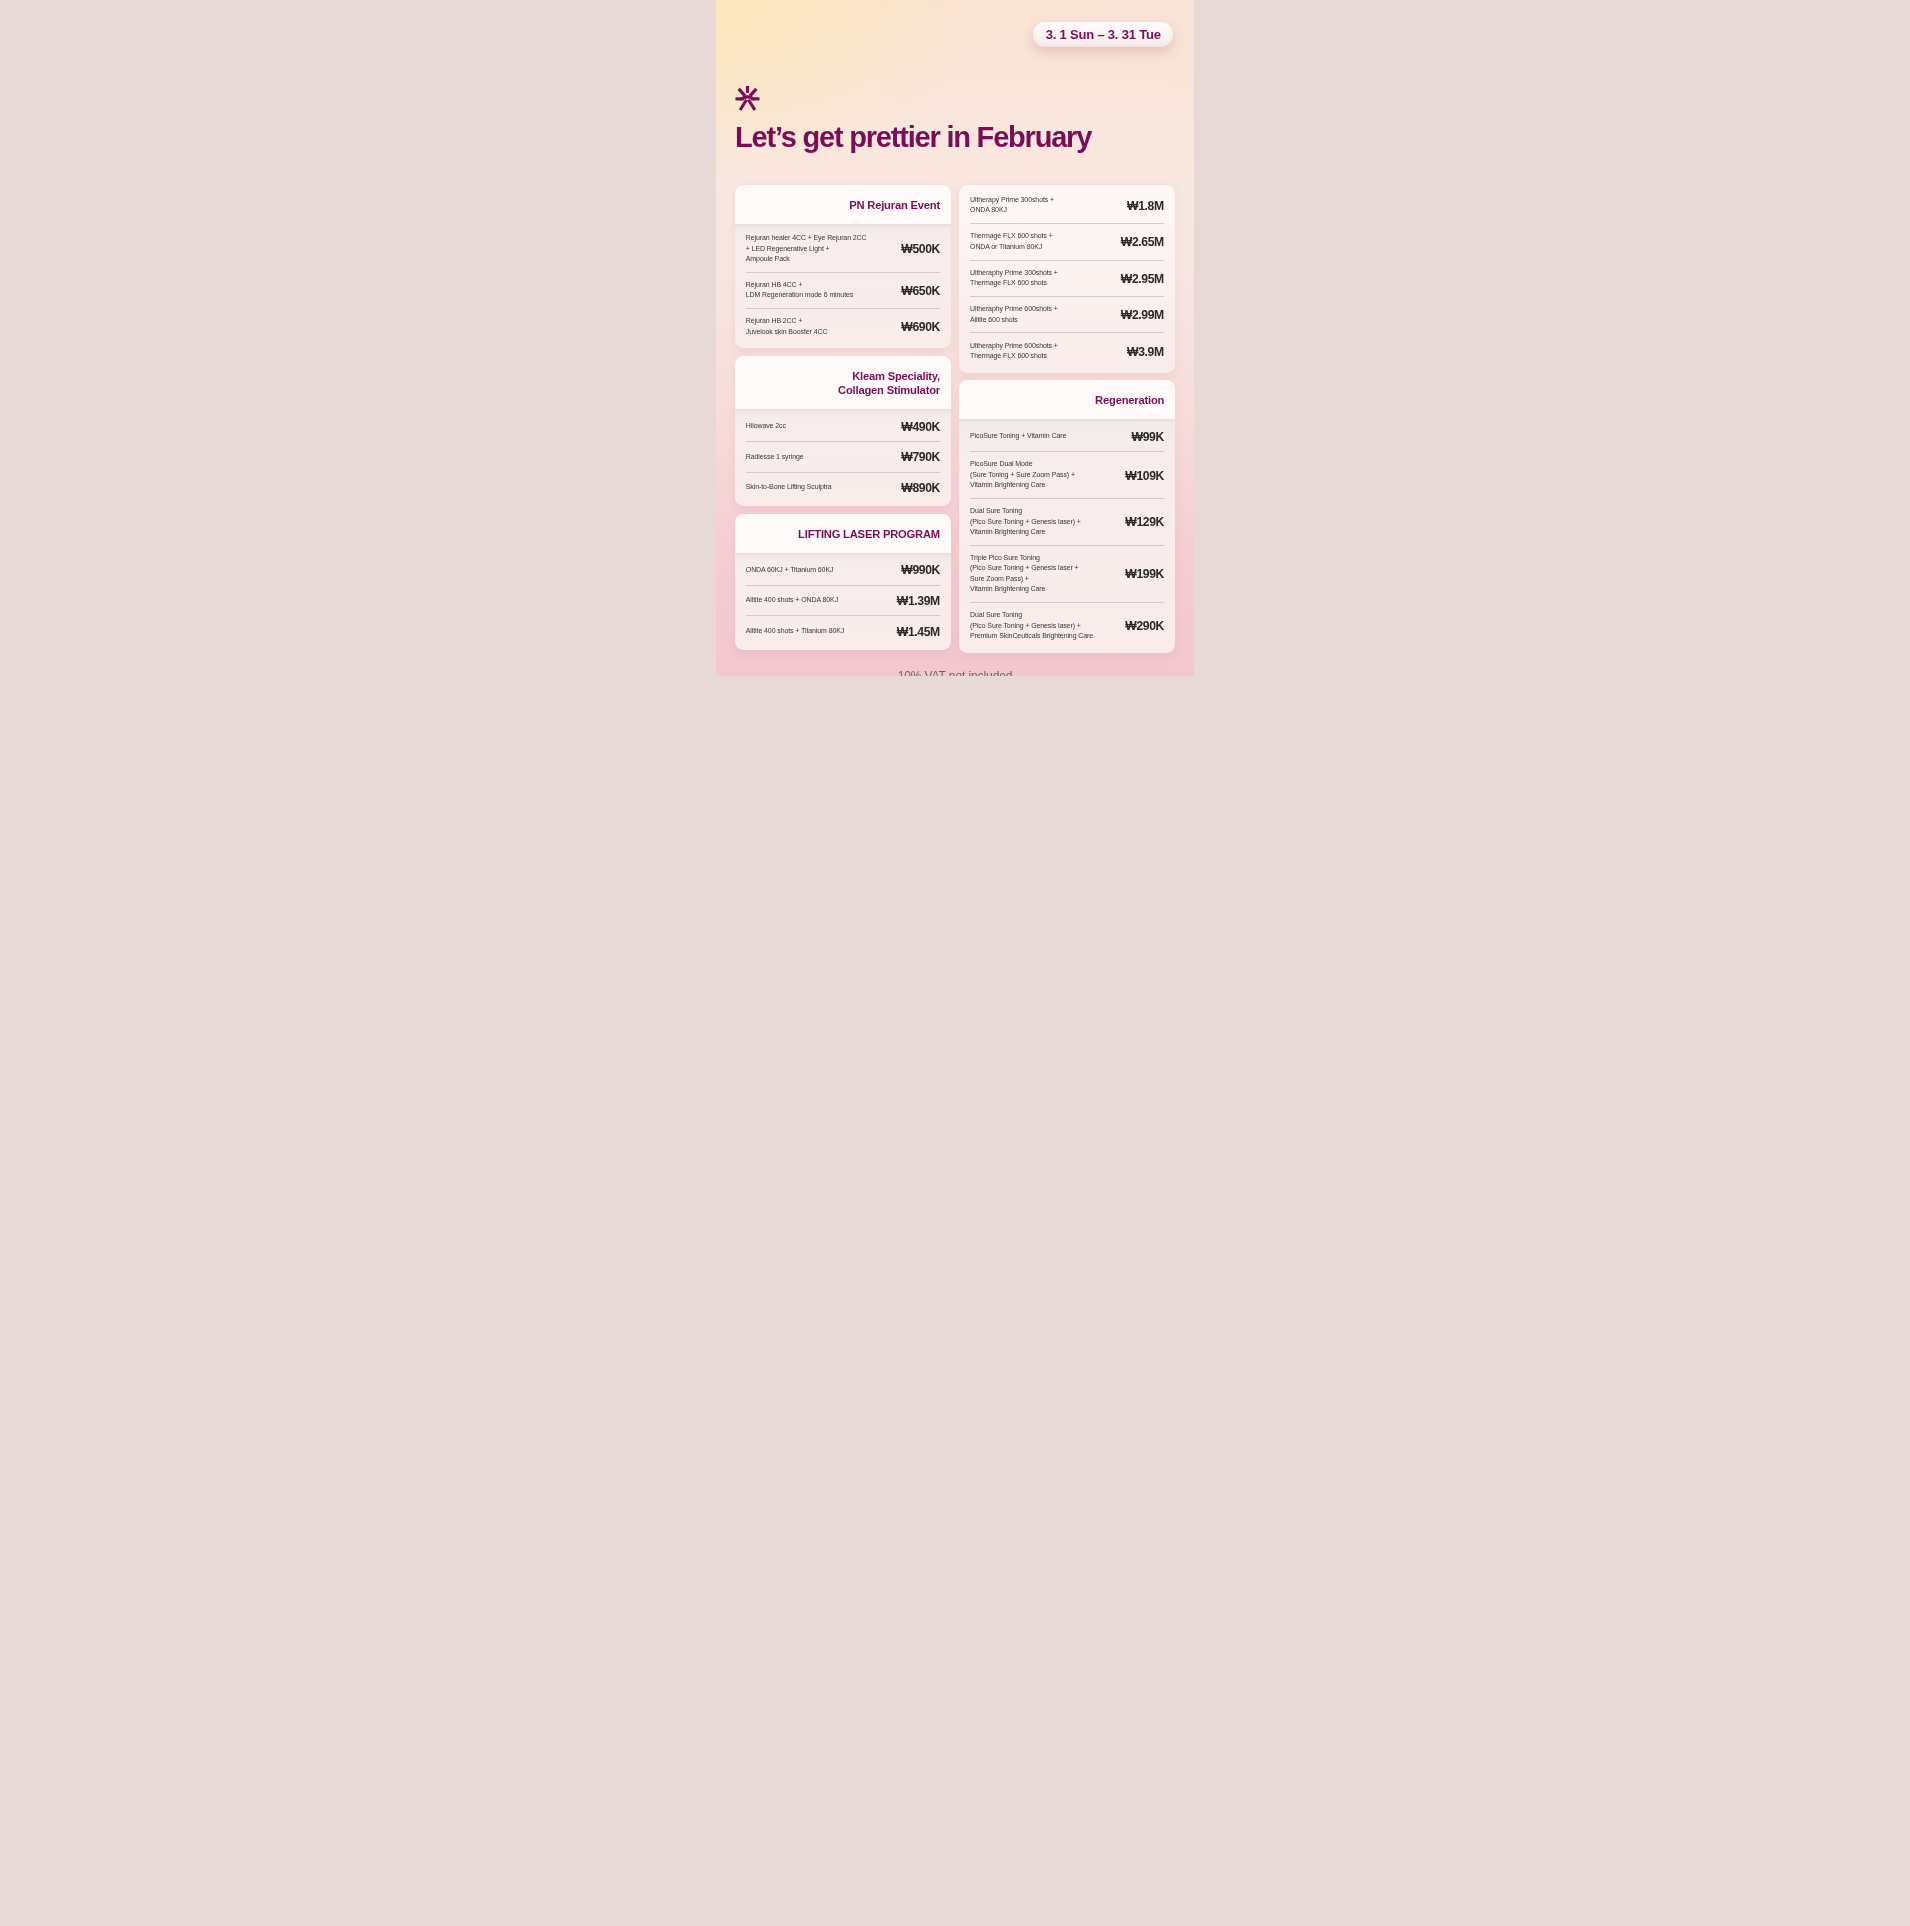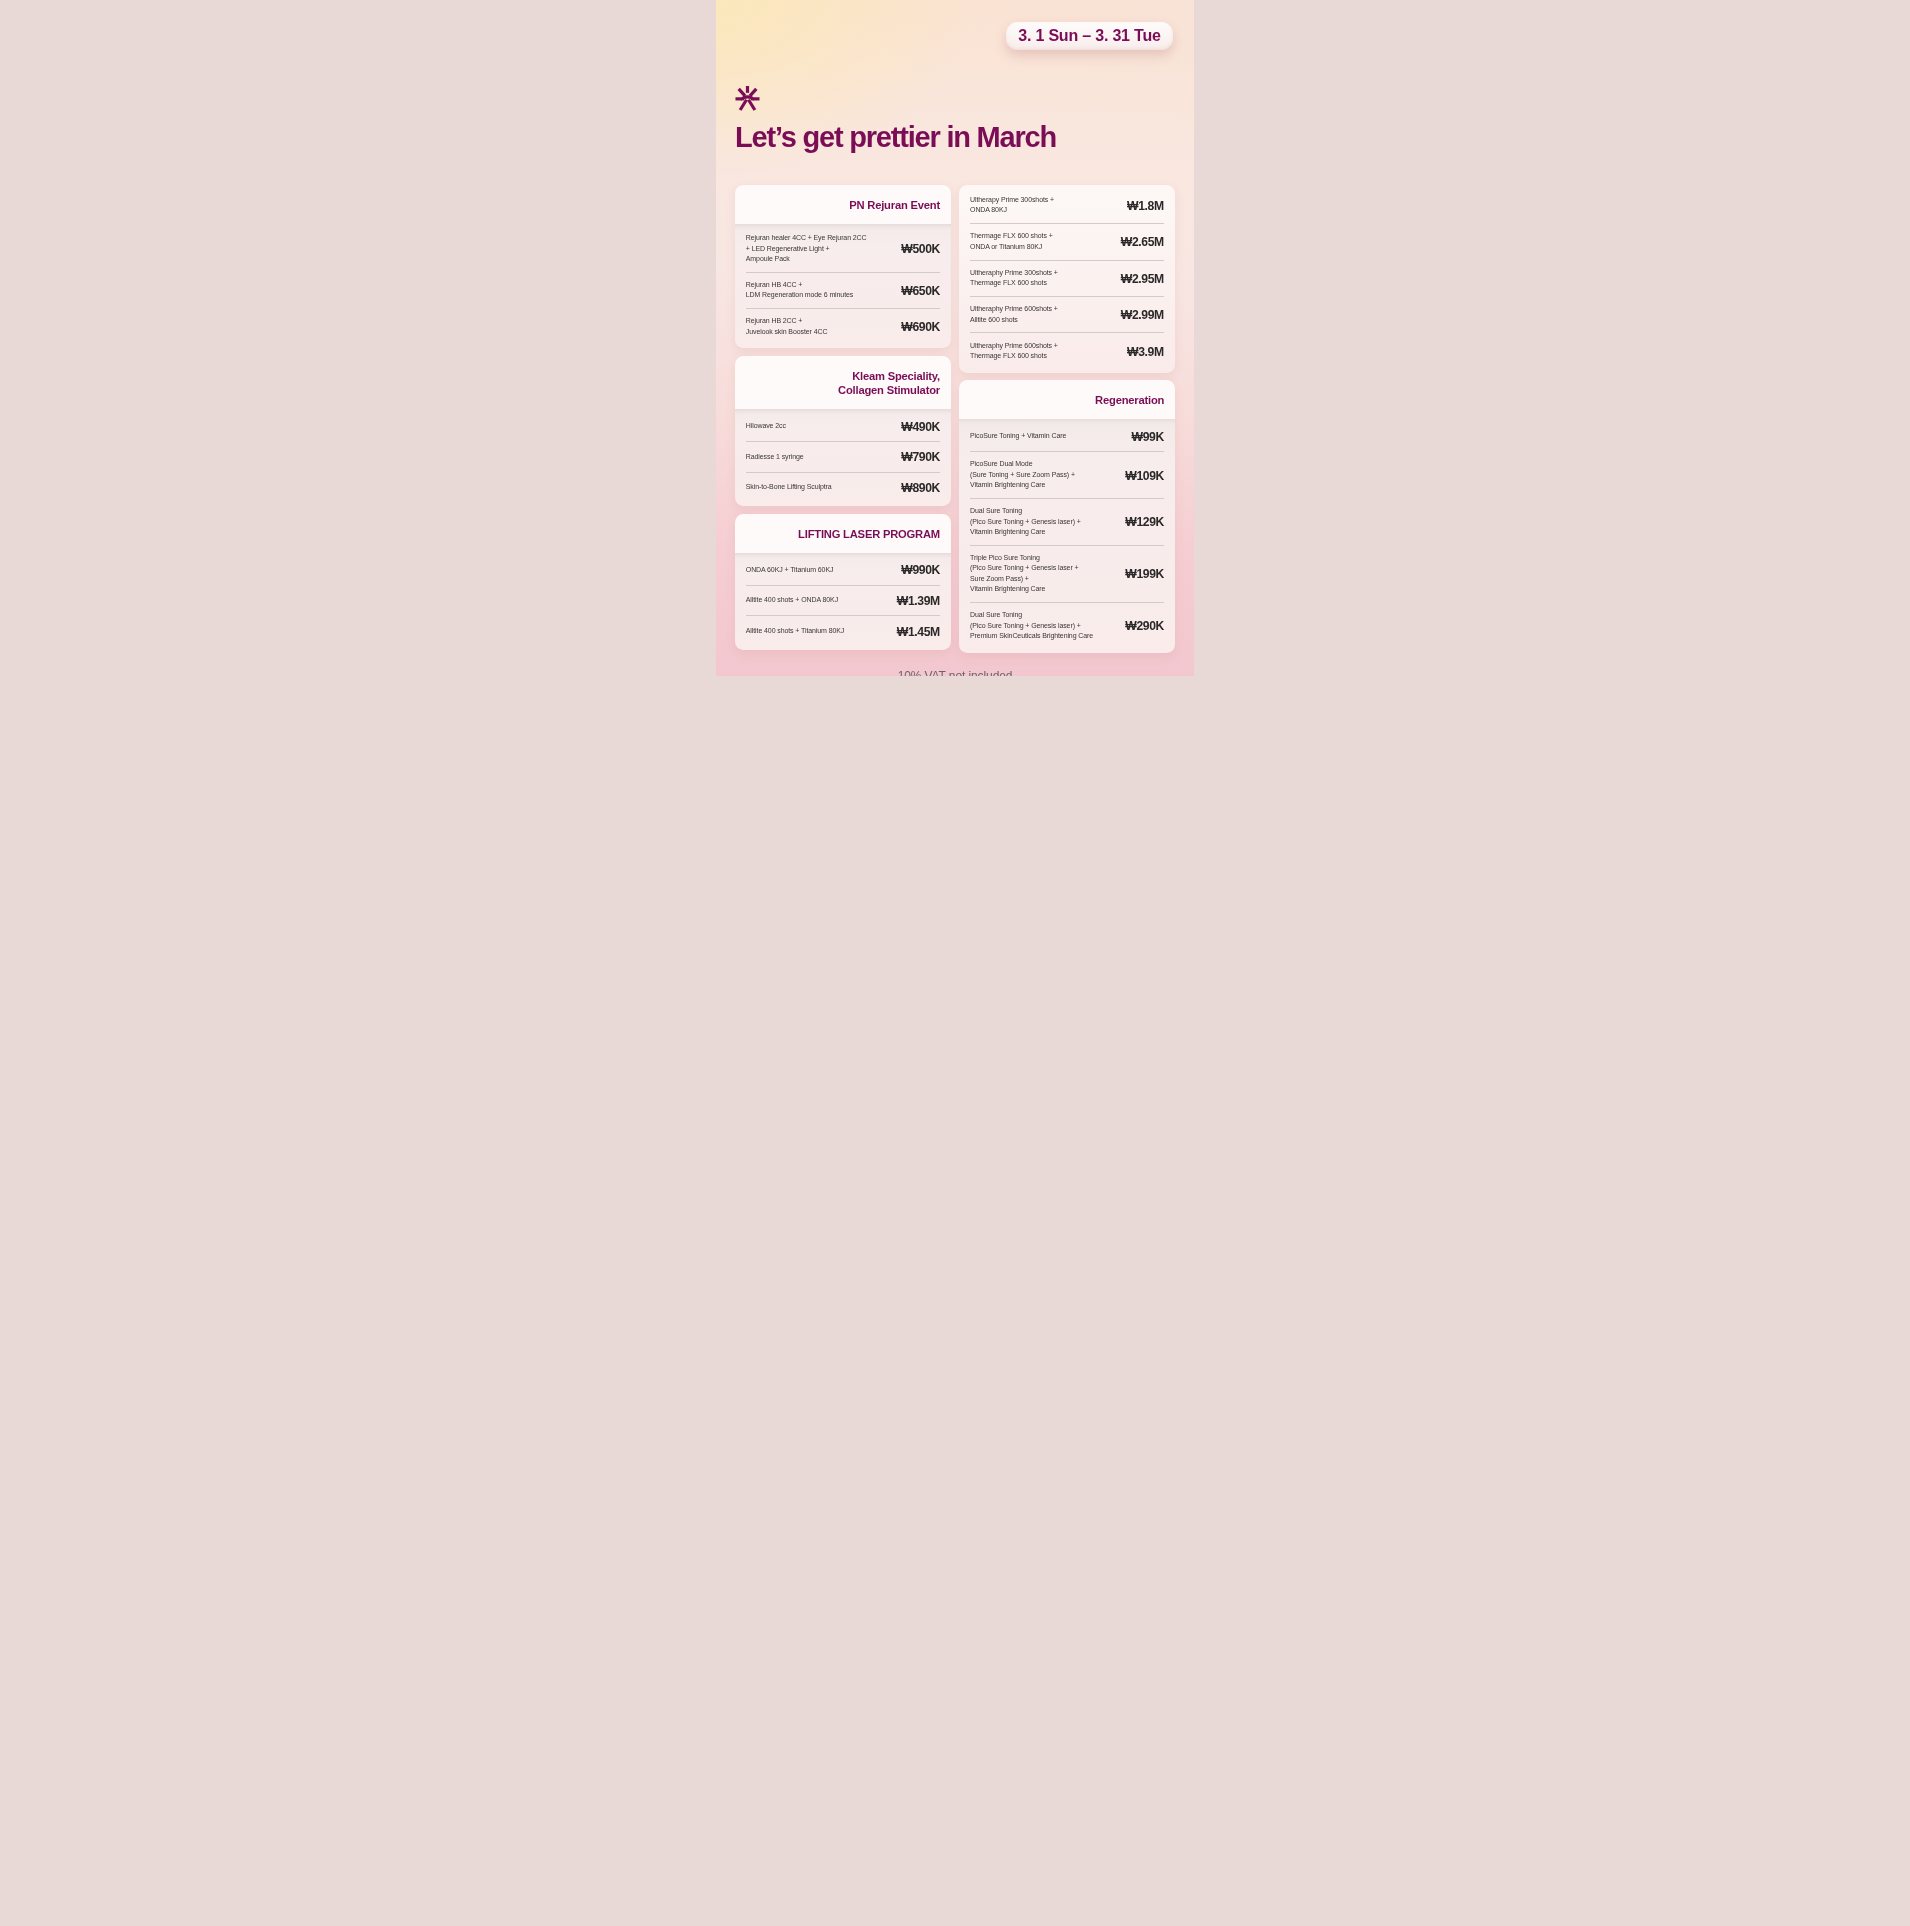--- a/index.html
+++ b/index.html
@@ -21,21 +21,21 @@
       radial-gradient(70% 28% at 100% 0%, rgba(248,228,216,.85) 0%, rgba(248,228,216,0) 72%),
       linear-gradient(180deg,#fae3d2 0%,#f9e7df 22%,#f8e6e2 40%,#f7dcda 62%,#f5cdd2 82%,#f3c7cf 100%);
   }
   .badge{
     position:absolute;top:22.3px;right:21px;
     padding:5px 12.3px;
     border-radius:11.6px;
     background:linear-gradient(180deg,#fefcfb 0%,#f8edeb 100%);
     box-shadow:0 5.4px 11.6px rgba(186,118,122,.30), inset 0 -1.2px 3.1px rgba(222,176,176,.28);
     color:var(--accent);
-    font-size:16px;font-weight:700;letter-spacing:-0.2px;white-space:nowrap;
+    font-size:13px;font-weight:700;letter-spacing:-0.2px;white-space:nowrap;
   }
   .brand{margin-top:85px;width:25px;height:26px;}
   .brand svg{width:100%;height:100%;display:block;}
   .title{
     margin:11.6px 0 0;
     color:var(--accent);
     font-size:29px;font-weight:700;letter-spacing:-1.2px;line-height:1;
     white-space:nowrap;
   }
   .columns{display:flex;gap:8.5px;margin-top:33px;align-items:flex-start;}
@@ -106,21 +106,21 @@
         <path d="M46 60 L20 102"></path>
         <path d="M54 60 L80 102"></path>
       </g>
       <g fill="#7a0d55">
         <rect x="1" y="50" width="27" height="13"></rect>
         <rect x="72" y="50" width="27" height="13"></rect>
       </g>
     </svg>
   </div>
 
-  <h1 class="title">Let’s get prettier in March</h1>
+  <h1 class="title">Let’s get prettier in February</h1>
 
   <div class="columns">
     <div class="col">
         <section class="card">
           <header class="card-header">
             <h2 class="card-title">
               <span class="tline">PN Rejuran Event</span>
             </h2>
           </header>
           <div class="card-body">

